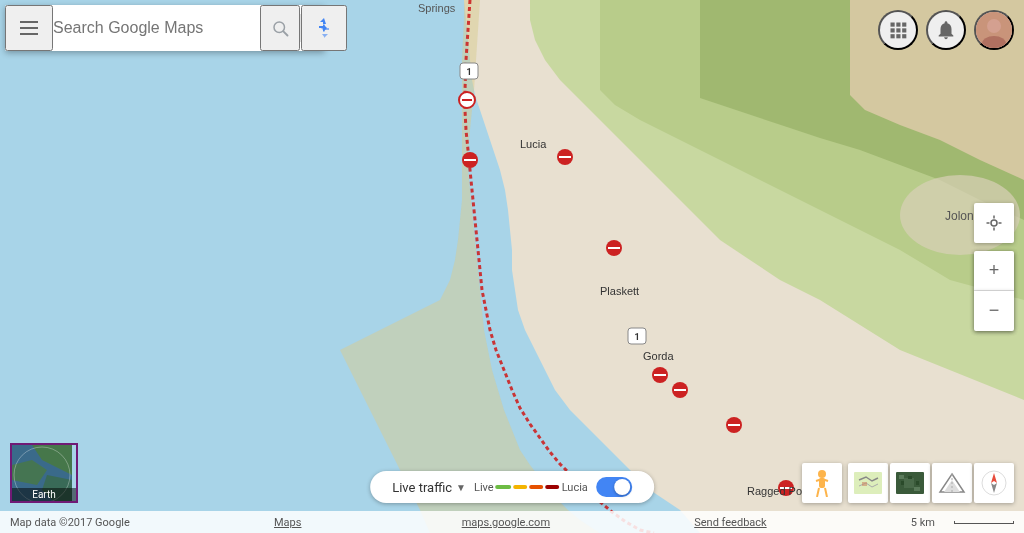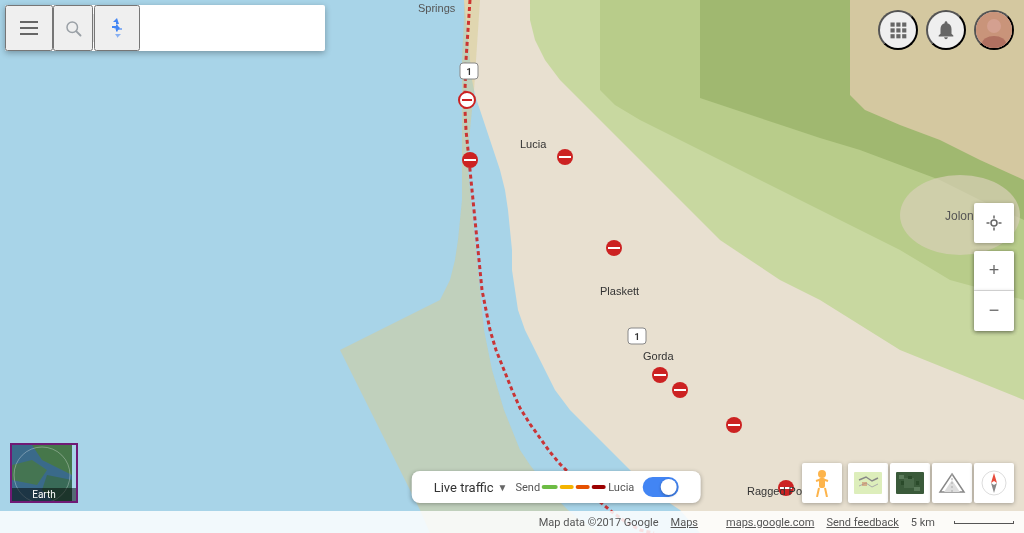--- a/index.html
+++ b/index.html
@@ -150,30 +150,29 @@
       padding: 1px 0;
     }
 
     
     #traffic-legend {
       position: absolute;
       bottom: 30px;
       left: 50%;
       transform: translateX(-50%);
       background: white;
-      border-radius: 8px;
+      border-radius: 16px;
       padding: 6px 22px;
       display: flex;
       align-items: center;
       gap: 8px;
       box-shadow: 0 1px 4px rgba(0,0,0,0.3);
       z-index: 10;
       font-size: 13px;
       color: #333;
-      margin-left: 44px;
     }
 
     #traffic-label {
       display: flex; align-items: center; gap: 4px;
       cursor: pointer;
     }
 
     #traffic-chevron {
       font-size: 10px; color: #666;
     }
@@ -222,21 +221,21 @@
       font-size: 9px; color: #555;
       border-radius: 2px;
     }
 
     
     #status-bar {
       position: absolute;
       bottom: 0; left: 0; right: 0;
       height: 22px;
       background: rgba(255,255,255,0.85);
-      display: flex; align-items: center; justify-content: flex-end;
+      display: flex; align-items: center; justify-content: space-between;
       padding: 7px 10px;
       font-size: 11px;
       color: #555;
       gap: 12px;
       z-index: 10;
     }
 
     #scale-bar {
       display: flex; align-items: center; gap: 19px;
     }
@@ -493,20 +492,21 @@
 </div>
 
 <div id="search-bar">
   <button id="hamburger-btn">
     <svg width="18" height="14" viewBox="0 0 18 14">
       <rect y="0" width="18" height="2" fill="#666"></rect>
       <rect y="6" width="18" height="2" fill="#666"></rect>
       <rect y="12" width="18" height="2" fill="#666"></rect>
     </svg>
   </button>
+  <input id="search-input" type="text" placeholder="Search Google Maps" style="">
   <button id="search-icon-btn">
     <svg width="18" height="18" viewBox="0 0 24 24" fill="none">
       <circle cx="11" cy="11" r="7" stroke="#9aa0a6" stroke-width="2"></circle>
       <line x1="16.5" y1="16.5" x2="22" y2="22" stroke="#9aa0a6" stroke-width="2.5" stroke-linecap="round"></line>
     </svg>
   </button>
   <div id="divider"></div>
   <button id="directions-btn">
     <svg width="24" height="24" viewBox="0 0 24 24">
       <path d="M12 2L8 6h3v4H7v2h4v4l4-4-4-4V8h3L12 2z" fill="#4285f4"></path>
@@ -573,21 +573,21 @@
     <div id="earth-label">Earth</div>
   </div>
 </div>
 
 <div id="traffic-legend">
   <div id="traffic-label">
     <span>Live traffic</span>
     <span id="traffic-chevron">▼</span>
   </div>
   <div id="traffic-scale">
-    <span>Send</span>
+    <span>Live</span>
     <div class="traffic-bar" style="width:16px;background:#6dbc44;"></div>
     <div class="traffic-bar" style="width:14px;background:#f4b400;"></div>
     <div class="traffic-bar" style="width:14px;background:#e65100;"></div>
     <div class="traffic-bar" style="width:14px;background:#9c0000;"></div>
     <span>Lucia</span>
   </div>
   <div id="traffic-toggle">
     <div id="toggle-circle"></div>
   </div>
 </div>

